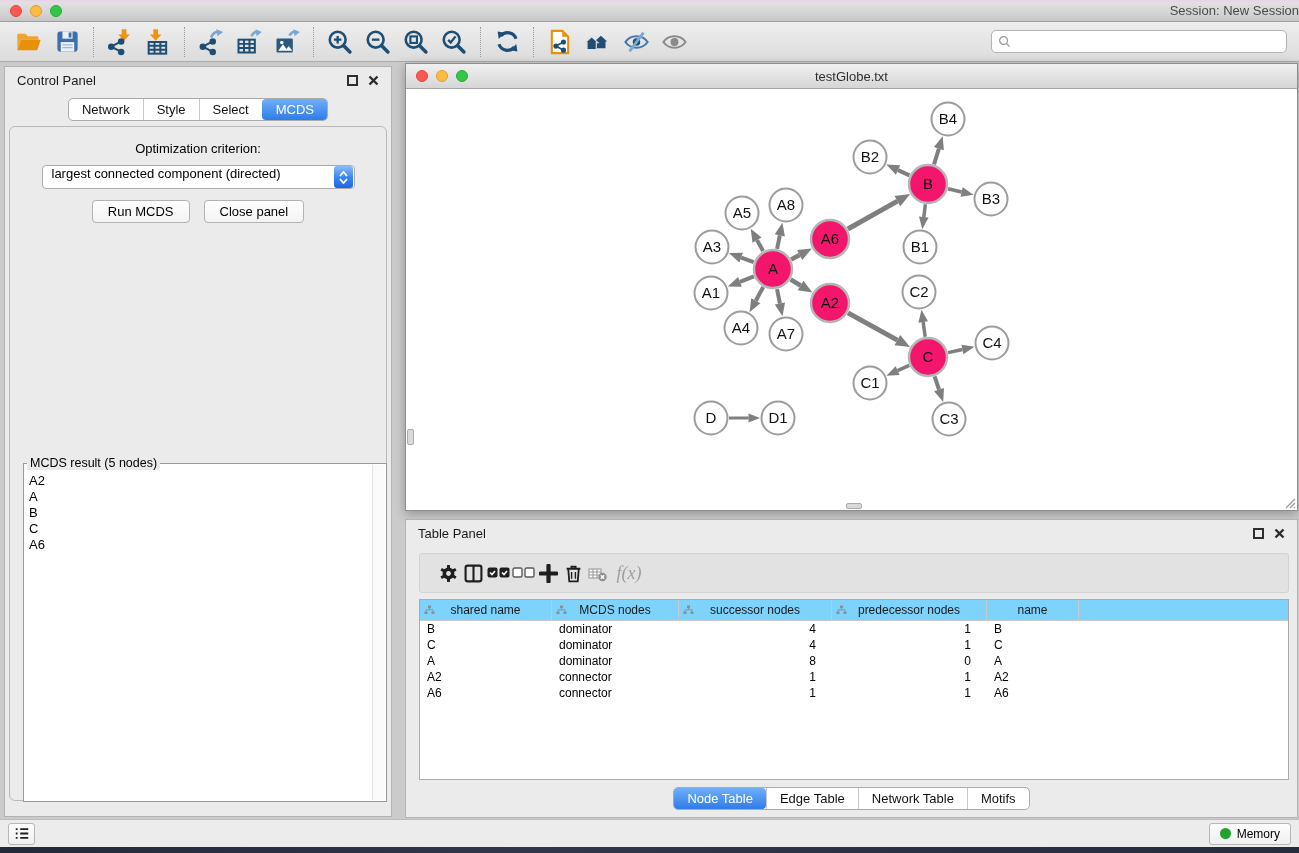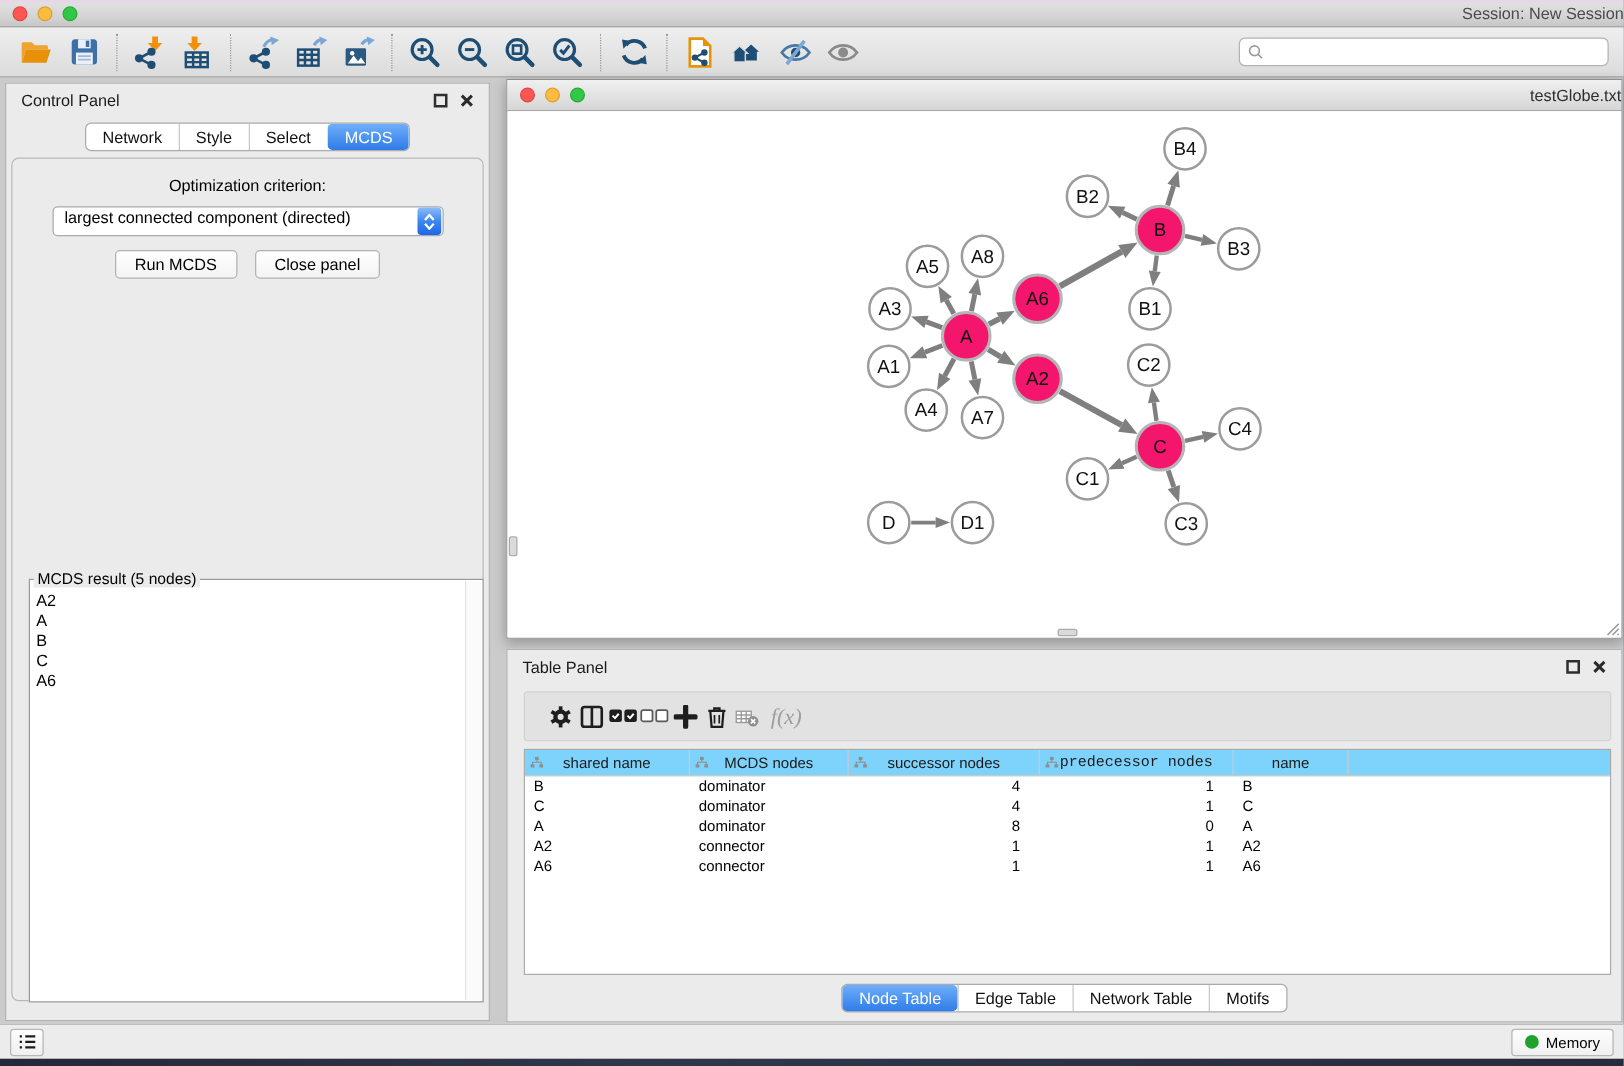--- a/index.html
+++ b/index.html
@@ -55,21 +55,21 @@
 .btn{height:23px;padding:0 15px;font-size:13px;background:linear-gradient(#FFFFFF,#F3F3F3);border:1px solid #B3B3B3;border-radius:4px;color:#000;cursor:pointer}
 .result-fieldset{position:absolute;left:13px;top:336px;width:364px;height:339px;background:#fff;border:1px solid #999}
 .result-legend{position:absolute;top:-8px;left:3px;background:#EBEBEB;padding:0 3px;font-size:12.5px;color:#000}
 .result-list{position:absolute;left:1px;top:9px;bottom:1px;right:15px;overflow:hidden}
 .result-item{font-size:13px;height:16px;line-height:16px;padding-left:4px;color:#000}
 .vtrack{position:absolute;top:1px;bottom:1px;right:1px;width:13px;background:#FBFBFB;border-left:1px solid #E3E3E3}
 
 
 .network-window{position:absolute;left:405px;top:63px;width:893px;height:448px;background:#fff;border:1px solid #8E8E8E;box-shadow:0 3px 10px rgba(0,0,0,.28)}
 .nw-titlebar{height:25px;background:linear-gradient(#F0F0F0,#D6D6D6);border-bottom:1px solid #A6A6A6;display:flex;align-items:center;position:relative}
-.nw-title{position:absolute;left:0;right:0;text-align:right;font-size:13px;color:#2E2E2E}
+.nw-title{position:absolute;left:0;right:0;text-align:center;font-size:13px;color:#2E2E2E}
 .nw-content{position:absolute;top:25px;left:0;right:0;bottom:0;background:#fff;overflow:hidden}
 .vthumb{position:absolute;left:1px;top:340px;width:7px;height:16px;background:#DADADA;border:1px solid #ABABAB;border-radius:2px}
 .hthumb{position:absolute;left:440px;bottom:1px;width:16px;height:6px;background:#DADADA;border:1px solid #ABABAB;border-radius:2px}
 .grip{position:absolute;right:1px;bottom:1px;cursor:nwse-resize}
 
 
 .table-panel{left:405px;top:519px;width:893px;height:299px}
 .tp-toolbar{position:absolute;left:13px;right:8px;top:33px;height:40px;background:#E2E2E2;border:1px solid #D2D2D2;border-radius:3px;display:flex;align-items:center;gap:1px;padding-left:16px}
 .tpico{width:24px;height:24px;border:none;background:transparent;display:flex;align-items:center;justify-content:center;padding:0;cursor:pointer}
 .fx{font-family:"Liberation Serif",serif;font-style:italic;font-size:18px;color:#9E9E9E}
@@ -588,21 +588,21 @@
                 <g fill="#8E8E8E">
                   <rect x="4" y="0.5" width="3" height="2.6"></rect>
                   <rect x="0.5" y="6.4" width="3" height="2.6"></rect>
                   <rect x="7.5" y="6.4" width="3" height="2.6"></rect>
                 </g>
                 <path d="M5.5 3.1 V4.8 M2 6.4 V4.8 H9 V6.4" stroke="#8E8E8E" fill="none" stroke-width="0.9"></path>
               </svg>
             </span>
             <span>successor nodes</span>
           </div>
-          <div class="th" style="width: 155px; font-family: Liberation Mono, monospace;">
+          <div class="th" style="width: 155px;">
             <span class="th-icon">
               <svg width="11" height="10" viewBox="0 0 11 10">
                 <g fill="#8E8E8E">
                   <rect x="4" y="0.5" width="3" height="2.6"></rect>
                   <rect x="0.5" y="6.4" width="3" height="2.6"></rect>
                   <rect x="7.5" y="6.4" width="3" height="2.6"></rect>
                 </g>
                 <path d="M5.5 3.1 V4.8 M2 6.4 V4.8 H9 V6.4" stroke="#8E8E8E" fill="none" stroke-width="0.9"></path>
               </svg>
             </span>

